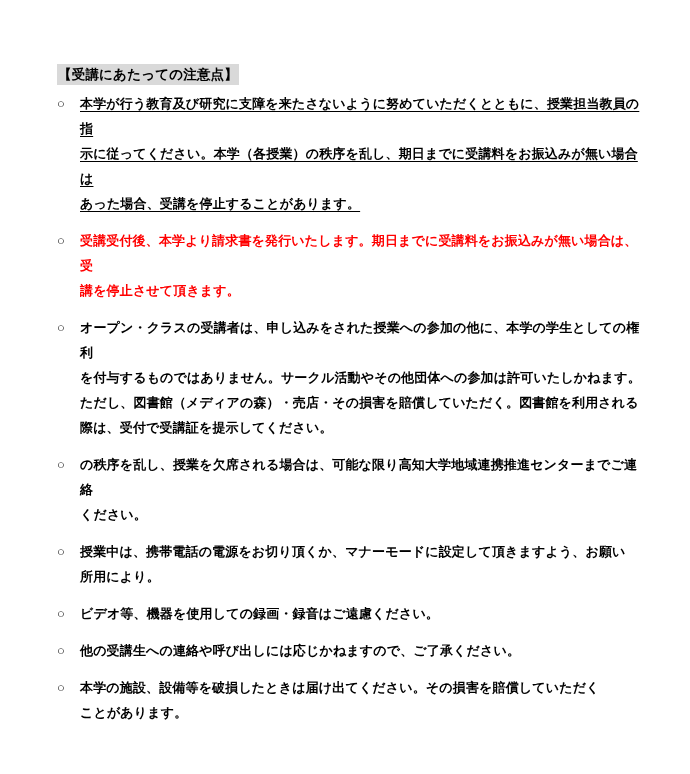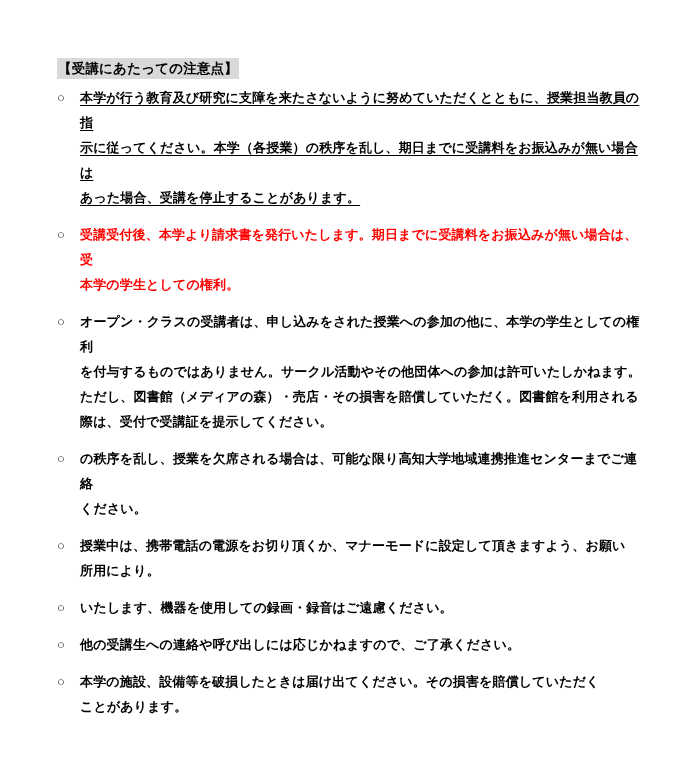--- a/index.html
+++ b/index.html
@@ -8,21 +8,21 @@
     position: relative;
     width: 690px;
     height: 774px;
     background: #ffffff;
     overflow: hidden;
     font-family: "Liberation Sans", "DejaVu Sans", sans-serif;
     color: #000000;
   }
   .content {
     position: absolute;
-    top: 58px;
+    top: 64px;
     left: 57px;
     width: 592px;
   }
   .title-wrap {
     margin-bottom: 6px;
   }
   .title {
     display: inline-block;
     background: var(--title-bg, #d9d9d9);
     font-size: 13.5px;
@@ -75,21 +75,21 @@
     <div class="item">
       <span class="bullet">○</span>
       <div class="item-text style-underline">本学が行う教育及び研究に支障を来たさないように努めていただくとともに、授業担当教員の指
 示に従ってください。本学（各授業）の秩序を乱し、期日までに受講料をお振込みが無い場合は
 あった場合、受講を停止することがあります。</div>
     </div>
 
     <div class="item">
       <span class="bullet">○</span>
       <div class="item-text style-red">受講受付後、本学より請求書を発行いたします。期日までに受講料をお振込みが無い場合は、受
-本学の学生としての権利。</div>
+講を停止させて頂きます。</div>
     </div>
 
     <div class="item">
       <span class="bullet">○</span>
       <div class="item-text style-normal">オープン・クラスの受講者は、申し込みをされた授業への参加の他に、本学の学生としての権利
 を付与するものではありません。サークル活動やその他団体への参加は許可いたしかねます。
 ただし、図書館（メディアの森）・売店・その損害を賠償していただく。図書館を利用される
 際は、受付で受講証を提示してください。</div>
     </div>
 
@@ -100,21 +100,21 @@
     </div>
 
     <div class="item">
       <span class="bullet">○</span>
       <div class="item-text style-normal">授業中は、携帯電話の電源をお切り頂くか、マナーモードに設定して頂きますよう、お願い
 所用により。</div>
     </div>
 
     <div class="item">
       <span class="bullet">○</span>
-      <div class="item-text style-normal">いたします、機器を使用しての録画・録音はご遠慮ください。</div>
+      <div class="item-text style-normal">ビデオ等、機器を使用しての録画・録音はご遠慮ください。</div>
     </div>
 
     <div class="item">
       <span class="bullet">○</span>
       <div class="item-text style-normal">他の受講生への連絡や呼び出しには応じかねますので、ご了承ください。</div>
     </div>
 
     <div class="item">
       <span class="bullet">○</span>
       <div class="item-text style-normal">本学の施設、設備等を破損したときは届け出てください。その損害を賠償していただく

